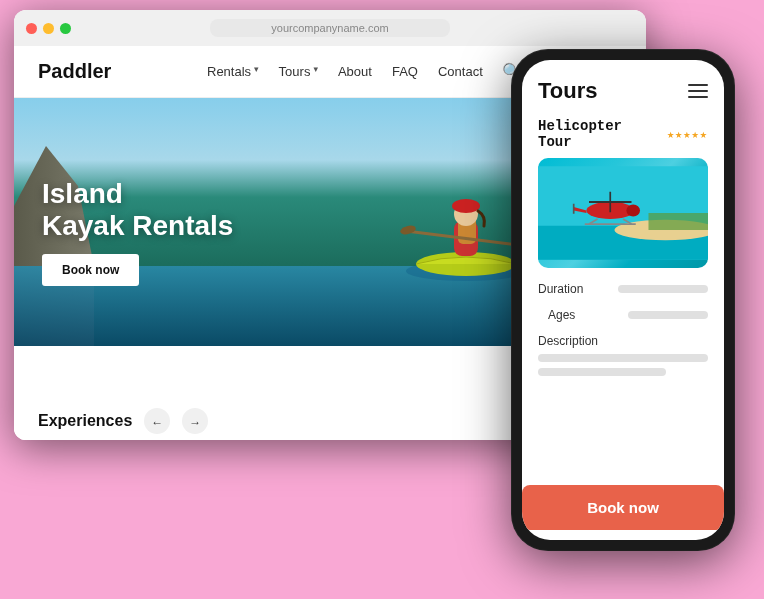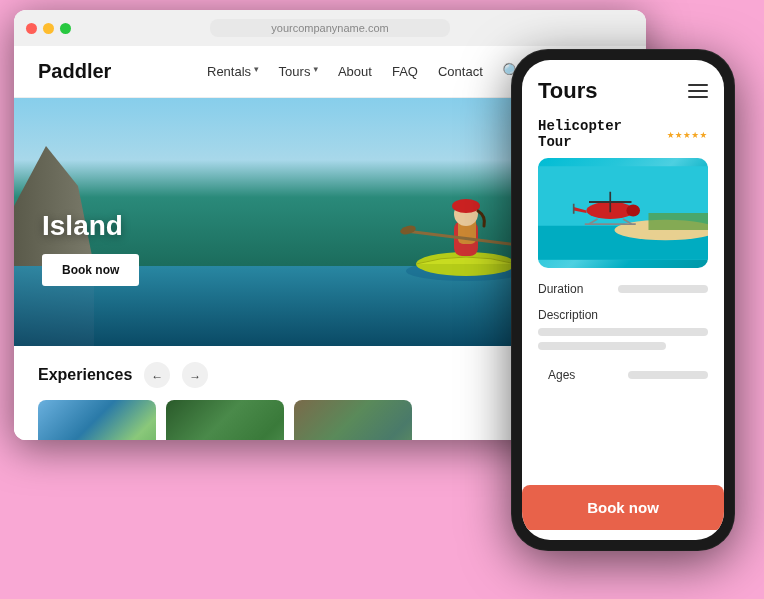--- a/index.html
+++ b/index.html
@@ -237,20 +237,21 @@
     .experiences {
       padding: 16px 24px 10px;
       background: #fff;
     }
 
     .experiences-header {
       display: flex;
       align-items: center;
       gap: 12px;
       margin-bottom: 12px;
+      margin-top: 46px;
     }
 
     .experiences-title {
       font-size: 16px;
       font-weight: 700;
       color: #111;
     }
 
     .exp-nav-btn {
       width: 26px;
@@ -501,20 +502,21 @@
 
             <line x1="20" y1="115" x2="140" y2="130" stroke="#8a6a3a" stroke-width="3"></line>
             <ellipse cx="22" cy="114" rx="8" ry="4" fill="#7a5a2a" transform="rotate(-15 22 114)"></ellipse>
             <ellipse cx="140" cy="130" rx="8" ry="4" fill="#7a5a2a" transform="rotate(-15 140 130)"></ellipse>
           </svg>
         </div>
 
         <div class="hero-content">
           <div class="hero-title">
             <span>Island</span><br>
+            <span>Kayak Rentals</span>
           </div>
           <button class="hero-btn">Book now</button>
         </div>
       </div>
 
       <div class="experiences">
         <div class="experiences-header">
           <span class="experiences-title">Experiences</span>
           <button class="exp-nav-btn">←</button>
           <button class="exp-nav-btn">→</button>
@@ -572,31 +574,31 @@
             <line x1="100" y1="62" x2="110" y2="68" stroke="#888" stroke-width="2"></line>
             <line x1="55" y1="68" x2="115" y2="68" stroke="#888" stroke-width="2"></line>
           </svg>
         </div>
 
         <div class="phone-field">
           <span class="field-label">Duration</span>
           <div class="field-bar"></div>
         </div>
 
+        <div class="phone-field">
+          <span class="field-label">Ages</span>
+          <div class="field-bar-short"></div>
+        </div>
+
         <div class="phone-field" style="flex-direction: column; align-items: flex-start;">
           <span class="field-label">Description</span>
           <div class="description-bars" style="width:100%; margin-top: 6px;">
             <div class="desc-bar" style="width: 100%;"></div>
             <div class="desc-bar" style="width: 75%;"></div>
           </div>
         </div>
-
-        <div class="phone-field">
-          <span class="field-label">Ages</span>
-          <div class="field-bar-short"></div>
-        </div>
       </div>
 
       <button class="btn-book-phone">Book now</button>
     </div>
   </div>
 
 </div>
 
 </body></html>

